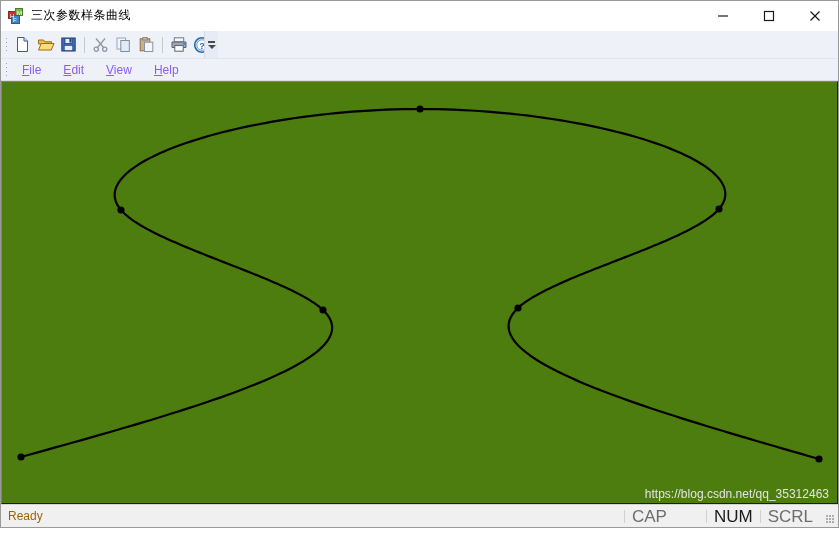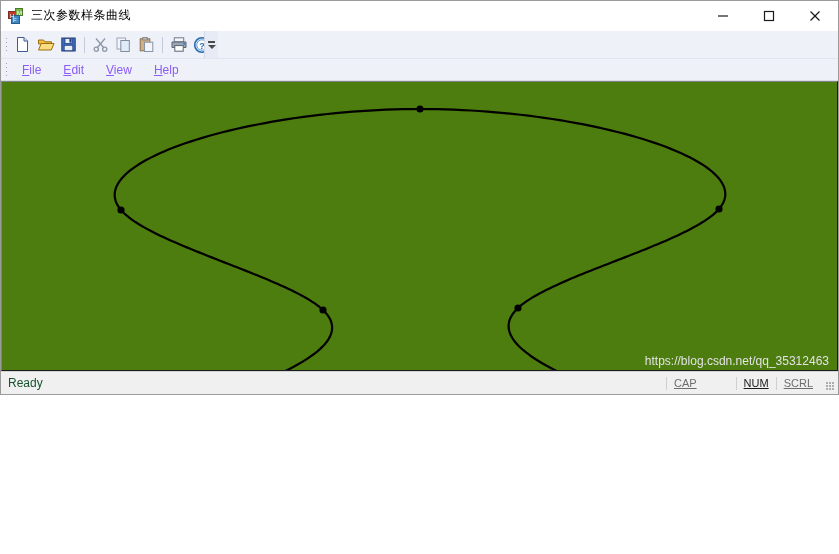--- a/index.html
+++ b/index.html
@@ -6,21 +6,21 @@
     margin: 0;
     padding: 0;
     background: #ffffff;
   }
   body {
     font-family: "Liberation Sans", sans-serif;
   }
   #app-window {
     position: relative;
     width: 839px;
-    height: 395px;
+    height: 528px;
     background: #ffffff;
     border: 1px solid #9a9a9a;
     box-sizing: border-box;
     overflow: hidden;
     display: flex;
     flex-direction: column;
     text-align: right;
   }
 
   
@@ -190,38 +190,37 @@
     height: 22px;
     flex: 0 0 22px;
     background: #f0f0f0;
     border-top: 1px solid #d4d4d4;
     display: flex;
     align-items: center;
     position: relative;
   }
   #status-text {
     font-size: 12px;
-    color: #14532d;
+    color: #a16207;
     margin-left: 7px;
   }
   #status-indicators {
     position: absolute;
     right: 18px;
     top: 0;
     height: 22px;
     display: flex;
     align-items: center;
   }
   .status-ind {
-    font-size: 11px;
+    font-size: 17px;
     color: #6d6d6d;
     padding: 0 7px;
     border-left: 1px solid #d0d0d0;
     line-height: 13px;
-    text-decoration: underline;
   }
   .status-ind.active { color: #1b1b1b; margin-left: 32px; }
   #resize-grip {
     position: absolute;
     right: 3px;
     bottom: 3px;
     width: 10px;
     height: 10px;
     background-image:
       radial-gradient(circle at 1px 1px, #adadad 1px, transparent 1.2px);

